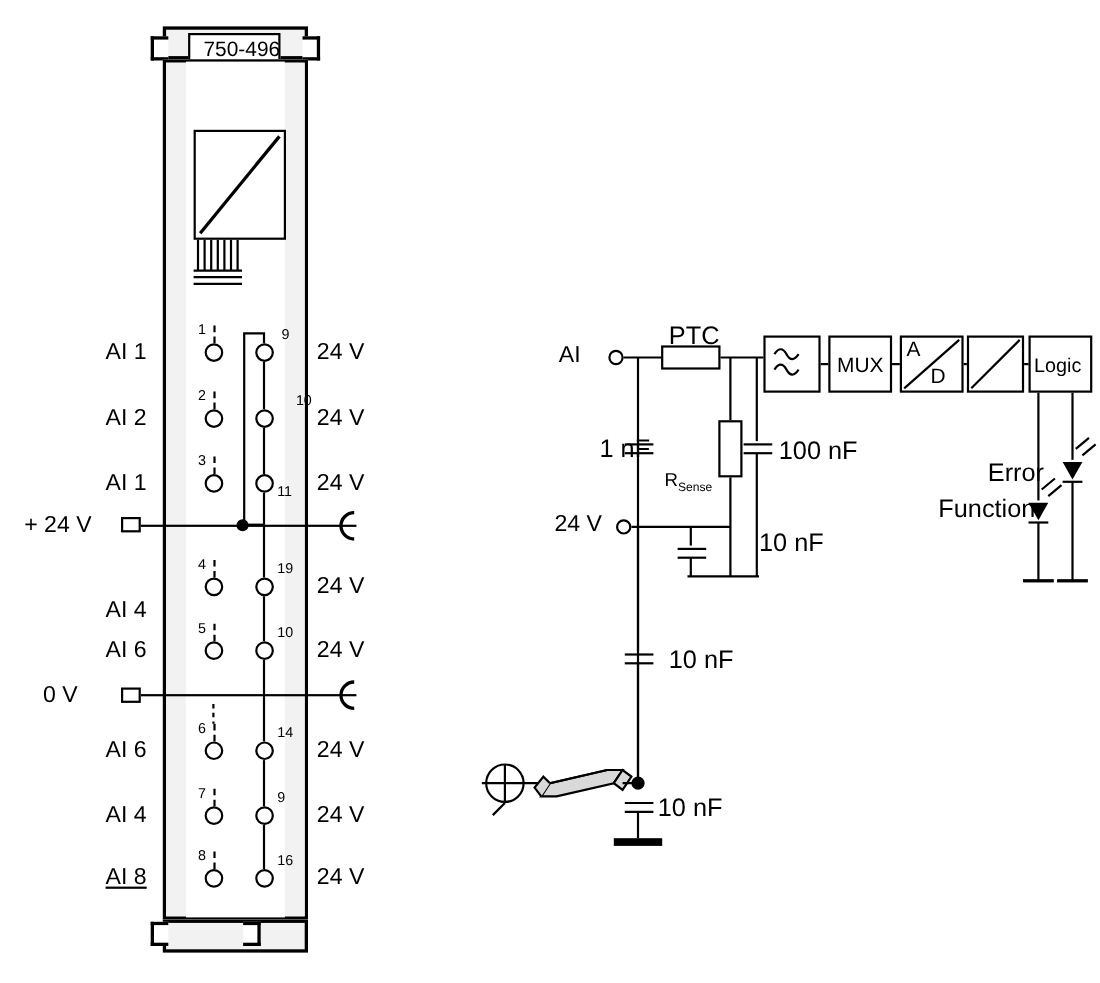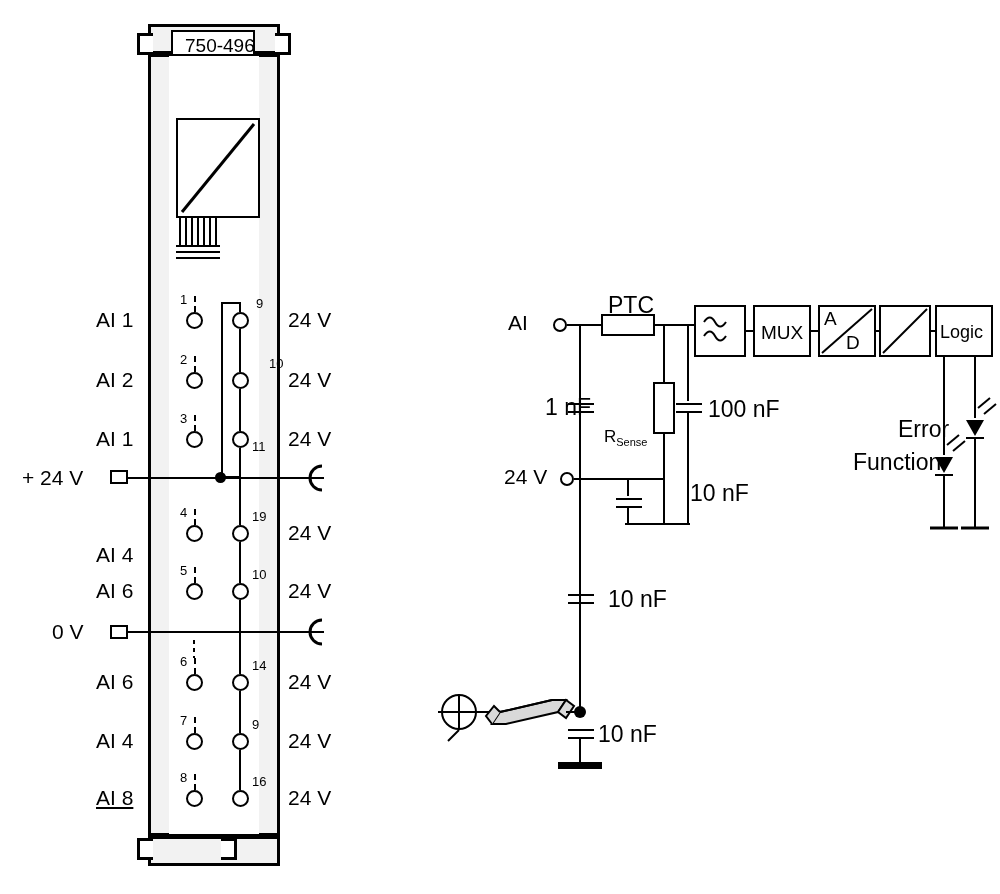--- a/index.html
+++ b/index.html
@@ -168,21 +168,21 @@
   <div class="lbl" style="left:288px; top:522px;">24 V</div>
 
   <div class="lbl" style="left:96px; top:580px;">AI 6</div>
   <div class="circle" style="left:186px; top:583px; width:17px; height:17px;"></div>
   <div class="lbl tiny" style="left:180px; top:564px;">5</div>
   <div class="dashed-v" style="left:194px; top:567px; height:16px;"></div>
   <div class="circle" style="left:232px; top:583px; width:17px; height:17px;"></div>
   <div class="lbl tiny" style="left:252px; top:568px;">10</div>
   <div class="lbl" style="left:288px; top:580px;">24 V</div>
 
-  <div class="lbl" style="left:52px; top:621px;">0 V</div>
+  <div class="lbl" style="left:39px; top:621px;">0 V</div>
   <div class="box" style="left:110px; top:625px; width:18px; height:14px;"></div>
   <div class="hline" style="left:128px; top:631px; width:196px;"></div>
   <svg class="overlay">
     <path d="M 322 620 A 12 12 0 0 0 322 644" stroke="#000" stroke-width="3" fill="none"></path>
   </svg>
 
   <div class="lbl" style="left:96px; top:671px;">AI 6</div>
   <div class="circle" style="left:186px; top:674px; width:17px; height:17px;"></div>
   <div class="lbl tiny" style="left:180px; top:655px;">6</div>
   <div class="dashed-v" style="left:194px; top:658px; height:16px;"></div>

